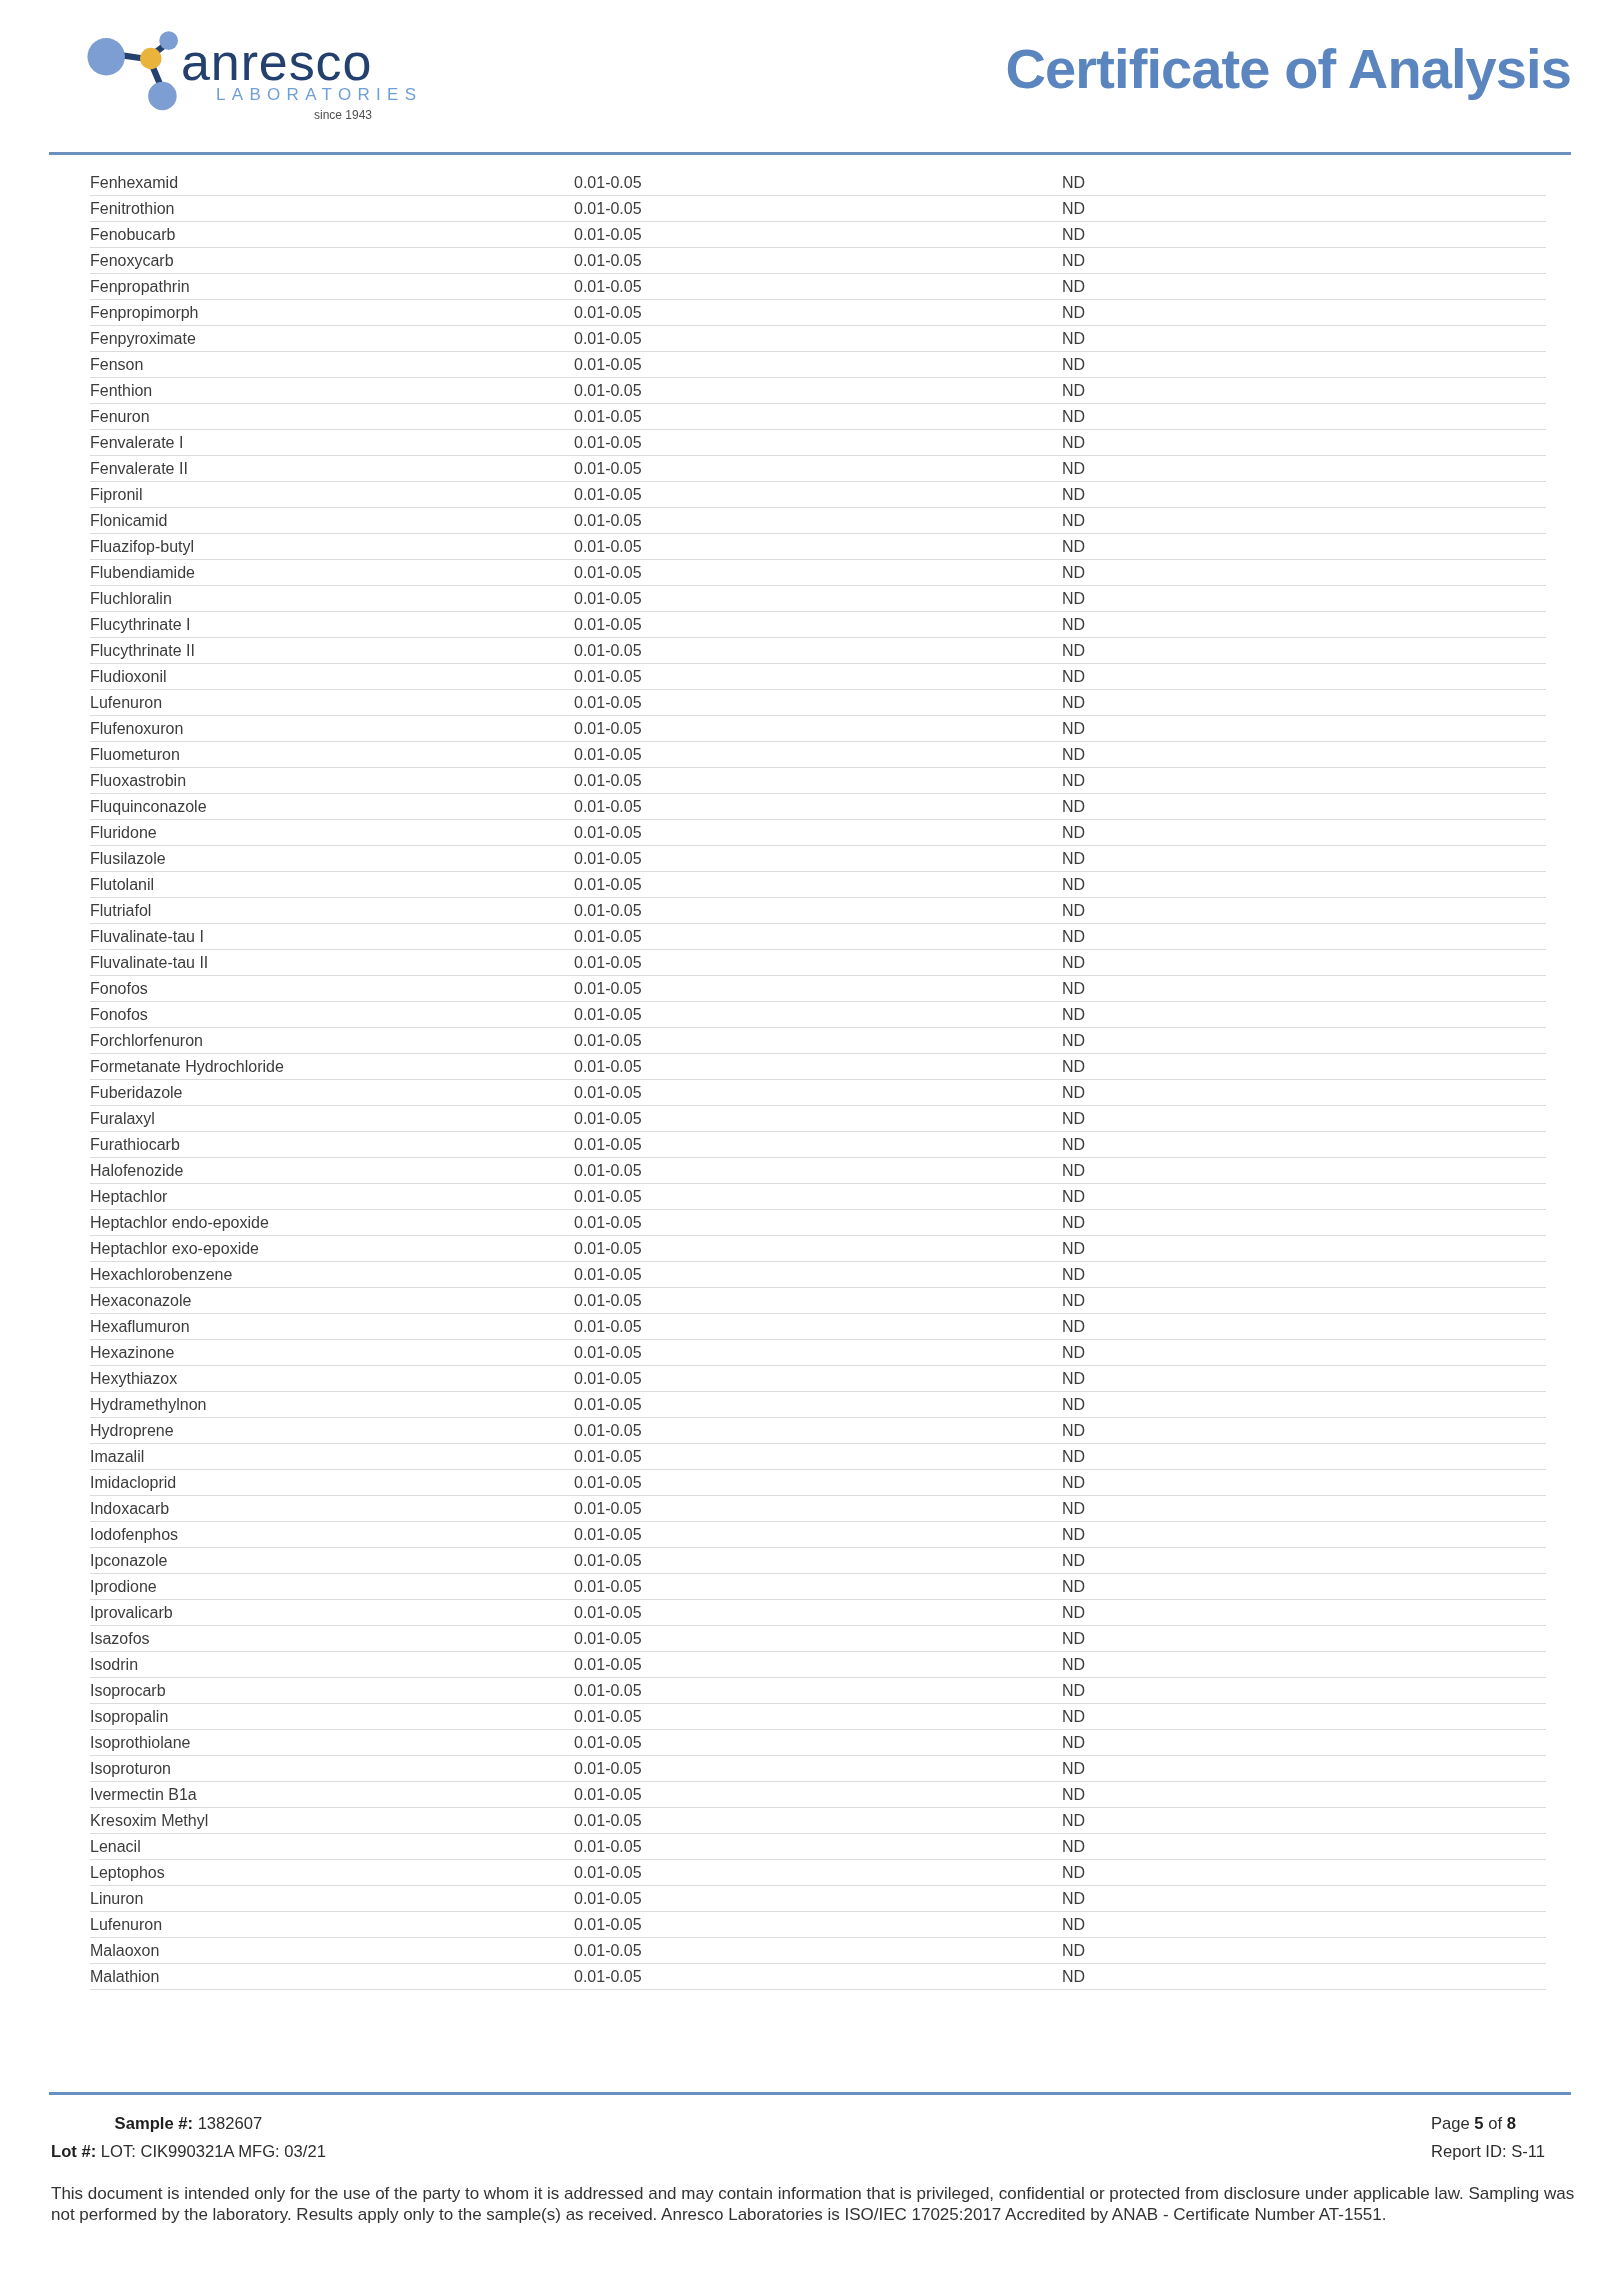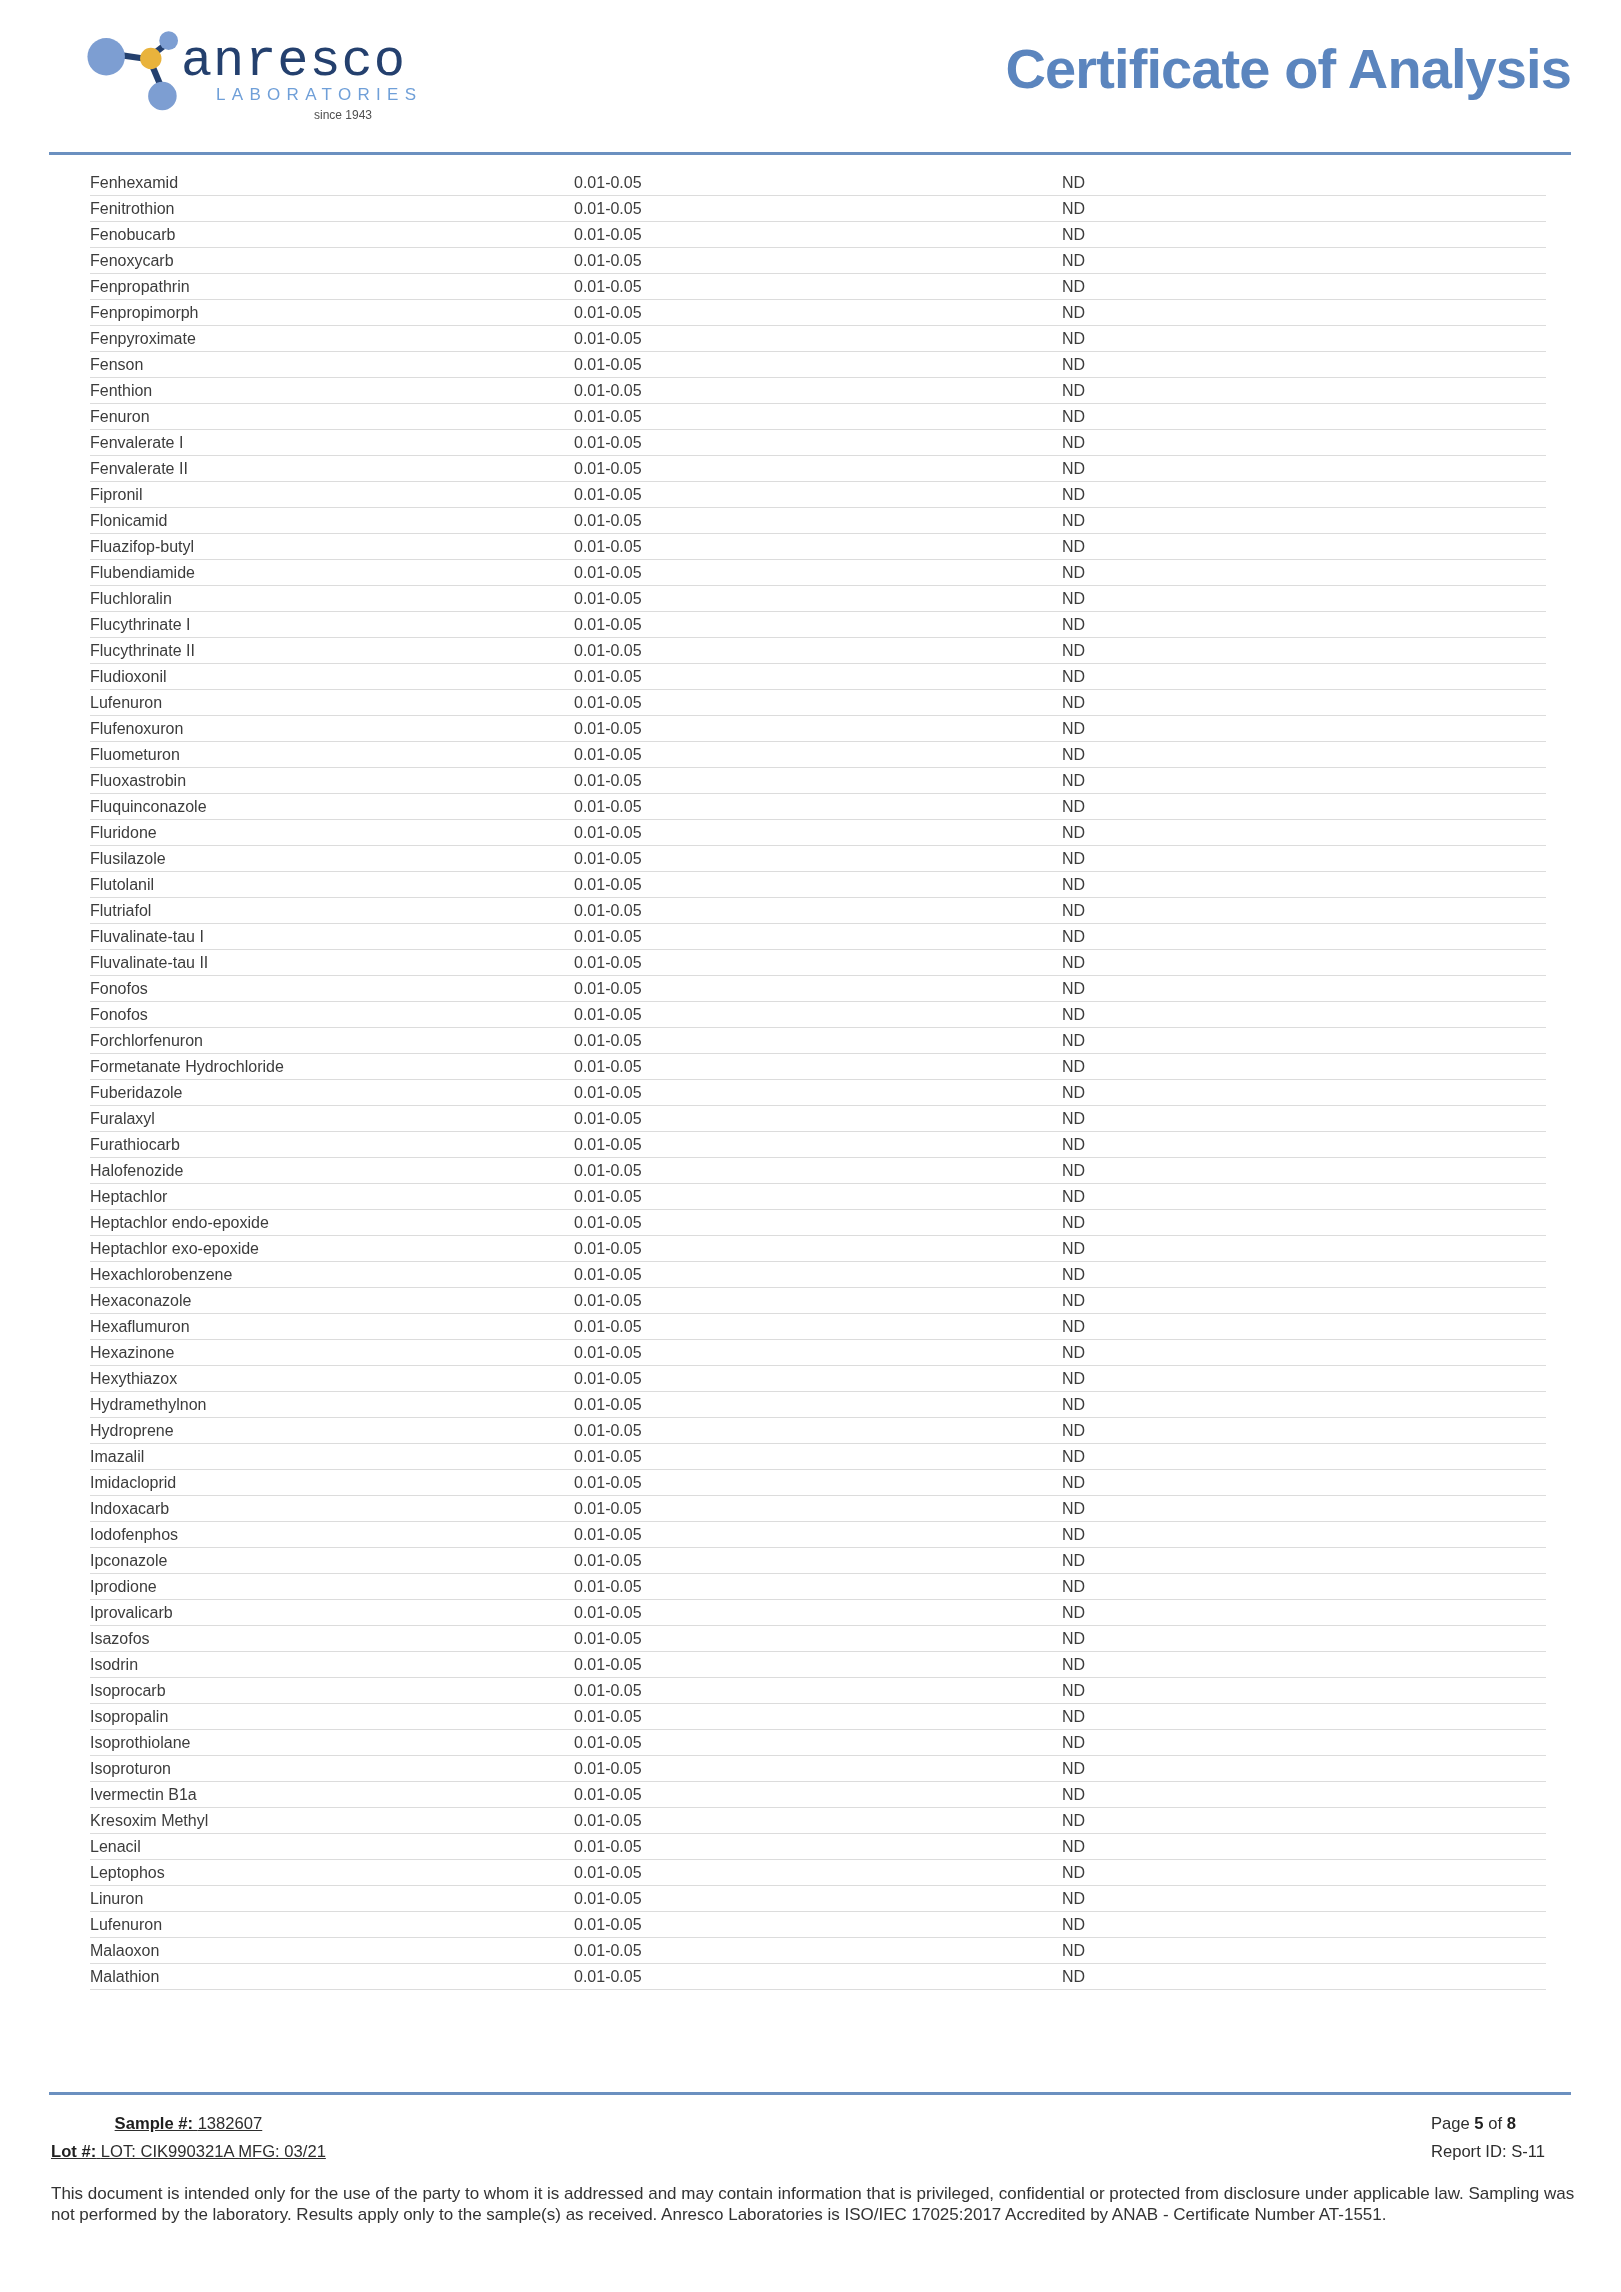--- a/index.html
+++ b/index.html
@@ -4,21 +4,21 @@
 <style>
   html,body { margin:0; padding:0; background:#e8e8e8; }
   .page {
     position:relative; width:1622px; height:2293px; margin:0 auto;
     background:#ffffff; overflow:hidden;
     font-family:"Liberation Sans", sans-serif; color:#3c3c3c;
   }
   
   .logo { position:absolute; left:49px; top:13.4px; width:394px; height:116px; }
   .logo svg { position:absolute; left:0; top:0; }
-  .brand { position:absolute; left:132px; top:19px; font-size:52px; letter-spacing:0.9px; color:#24406e;font-family:Liberation Mono, monospace; }
+  .brand { position:absolute; left:132px; top:19px; font-size:52px; letter-spacing:0.9px; color:#24406e; }
   .brand-sub { position:absolute; left:167px; top:72px; font-size:17px; letter-spacing:6.3px; color:#6f9fd8; }
   .brand-tag { position:absolute; left:265px; top:95px; font-size:12px; color:#4f4f4f; }
   .doc-title {
     position:absolute; top:36px; right:51px;
     font-size:56px; font-weight:700; letter-spacing:-0.9px; color:#5b85be;
   }
   .rule { position:absolute; background:#6b90c0; height:2.7px; }
   .rule-top { left:49px; top:152px; width:1522px; }
   .rule-footer { left:49px; top:2092px; width:1522px; }
 
@@ -28,21 +28,21 @@
   .t-head { height:28px; border-bottom:1.8px solid #a0a0a0; font-size:17px; font-weight:700; color:#389bc7; }
   .t-row  { height:26px; border-bottom:0.9px solid #dcdcdc; font-size:16px; color:#3c3c3c; }
   .t-row span { white-space:nowrap; overflow:hidden; }
 
   
   .footer {
     position:absolute; left:51px; top:2110px; width:1494px;
     display:flex; justify-content:space-between;
     font-size:16.6px; line-height:28px; color:#2e2e2e;
   }
-  .footer .c { text-align:center;text-decoration:underline; }
+  .footer .c { text-align:center; }
   .footer .r { text-align:left; }
   .b { font-weight:700; color:#1f1f1f; }
   .link { color:#8cb4d4; text-decoration:none; }
   .disclaimer {
     position:absolute; left:51px; top:2183px; width:1527px;
     font-size:17px; line-height:21px; color:#333333;
   }
 </style>
 </head>
 <body>

